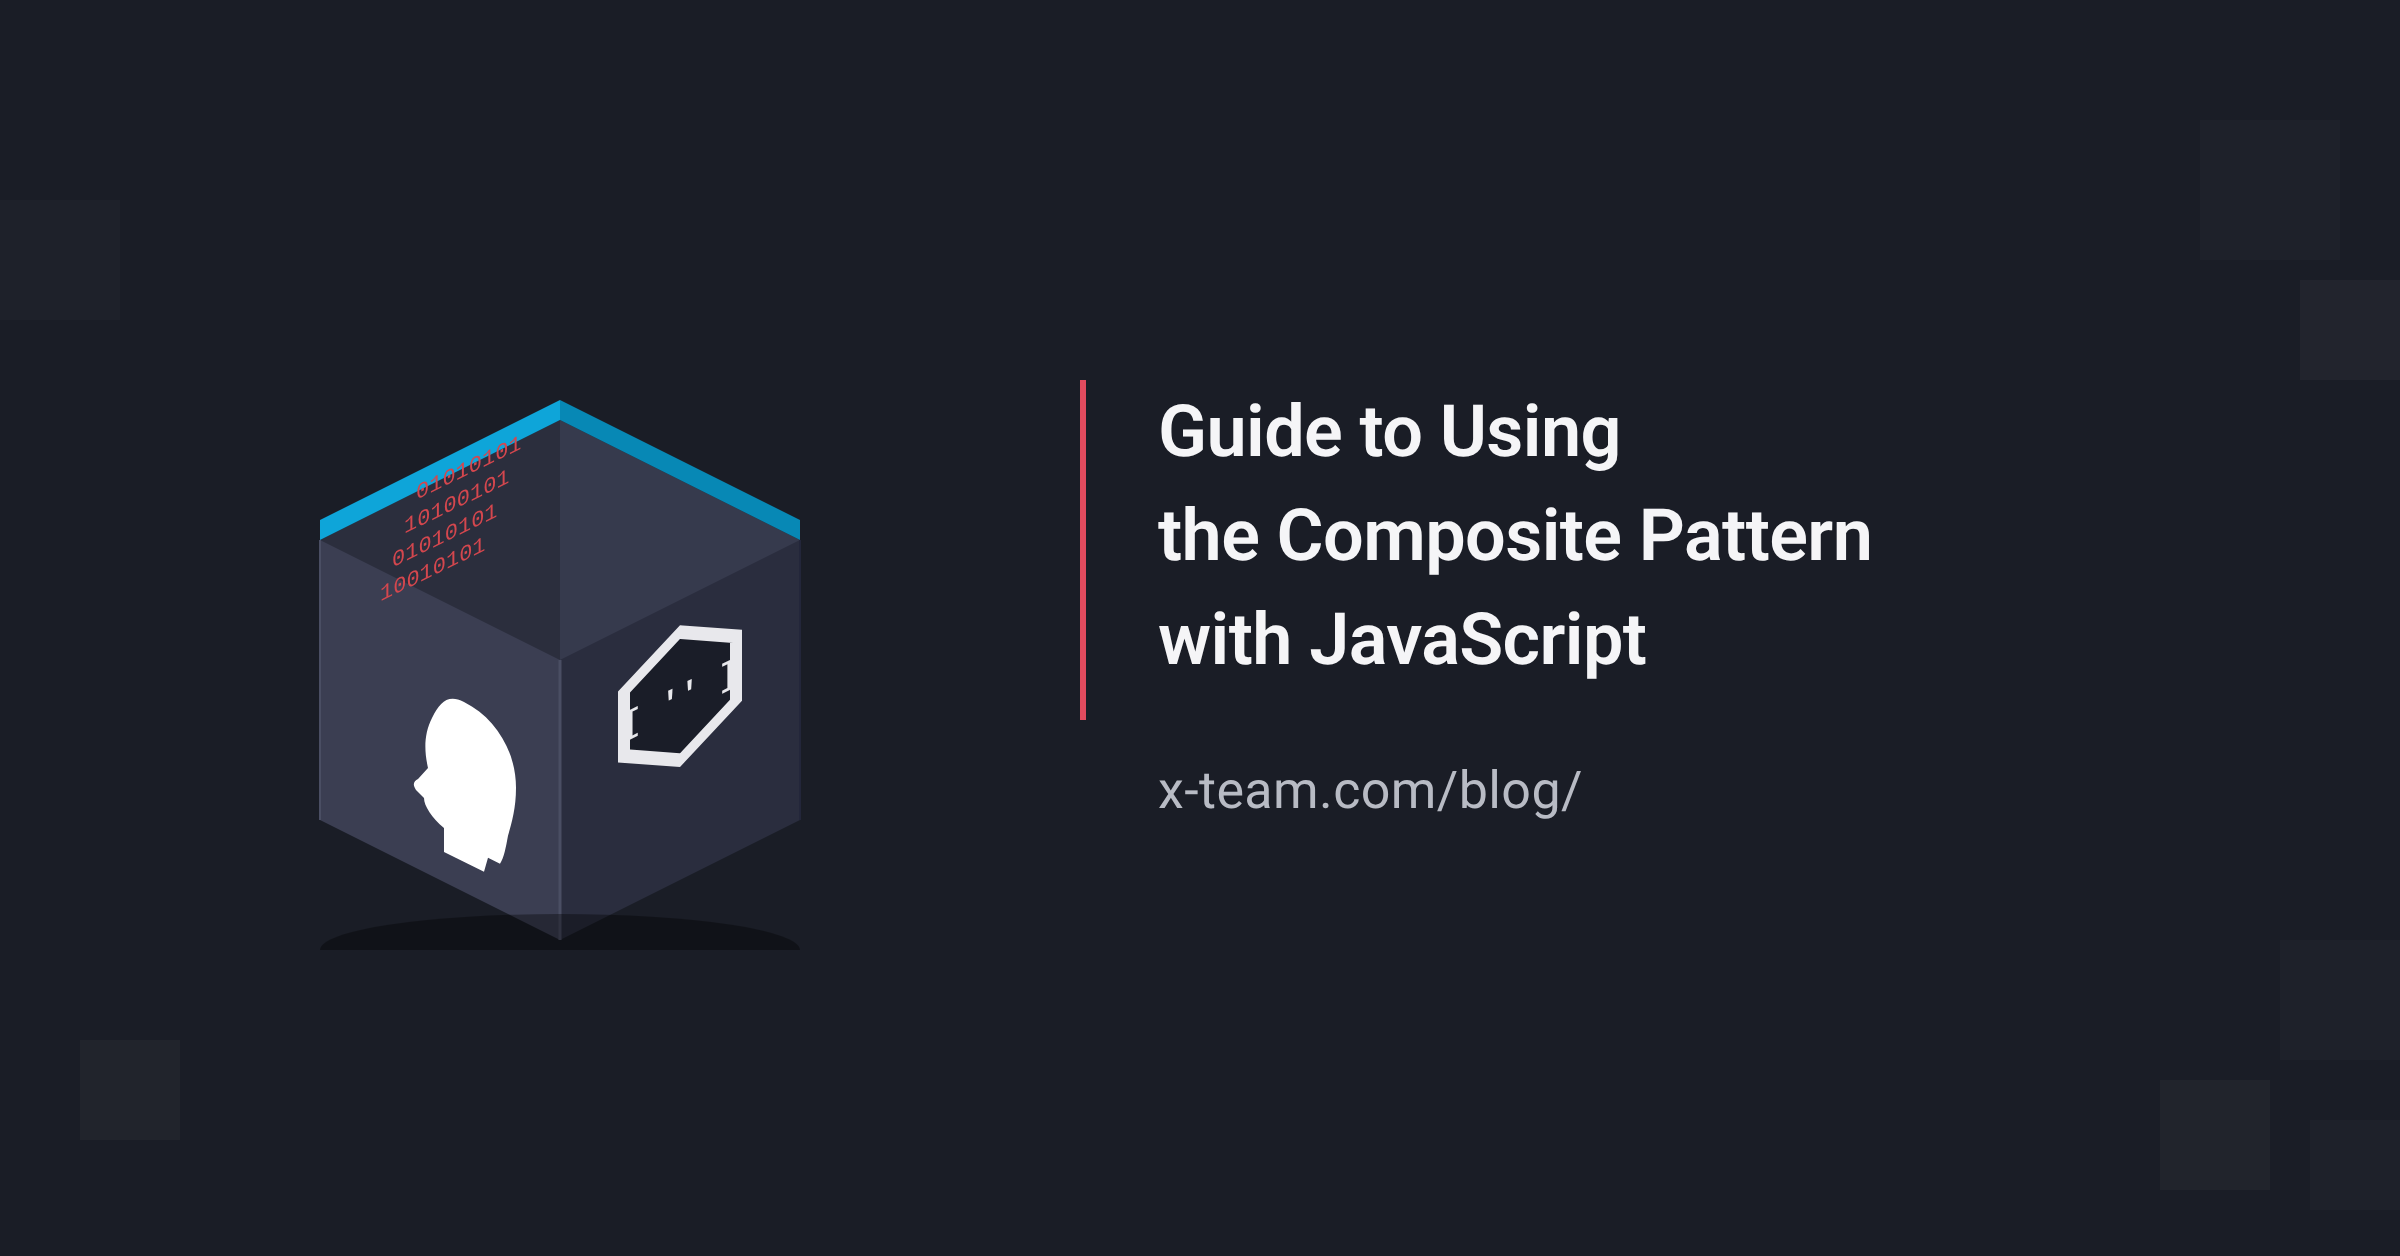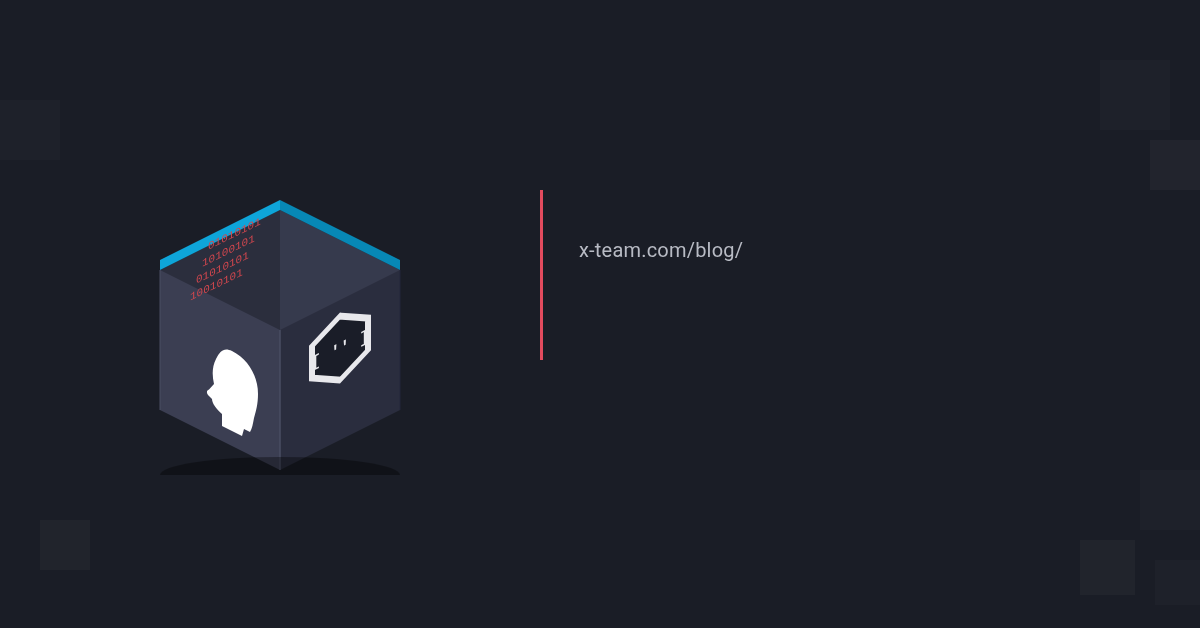--- a/index.html
+++ b/index.html
@@ -53,23 +53,23 @@
   }
   .title {
     color: #f5f5f7;
     font-size: 36px;
     font-weight: 600;
     line-height: 1.45;
     letter-spacing: -0.3px;
   }
   .url {
     color: #b8bbc4;
-    font-size: 20px;
+    font-size: 26px;
     font-weight: 400;
-    margin-top: 48px;
+    margin-top: 34px;
     letter-spacing: 0.2px;
   }
   .cube-svg { width: 300px; height: 300px; }
   .binary-text {
     fill: #d4474e;
     font-family: "Courier New", monospace;
     font-size: 11px;
     letter-spacing: 0px;
   }
 </style>
@@ -143,17 +143,22 @@
         </g>
       </g>
 
       <ellipse cx="150" cy="300" rx="120" ry="18" fill="rgba(0,0,0,0.35)"></ellipse>
     </svg>
   </div>
 
   <div class="text-block">
     <div class="divider"></div>
     <div class="text-inner">
+      <div class="title">
+        <div>Guide to Using</div>
+        <div>the Composite Pattern</div>
+        <div>with JavaScript</div>
+      </div>
       <div class="url">x-team.com/blog/</div>
     </div>
   </div>
 
 </div>
 
 </body></html>

